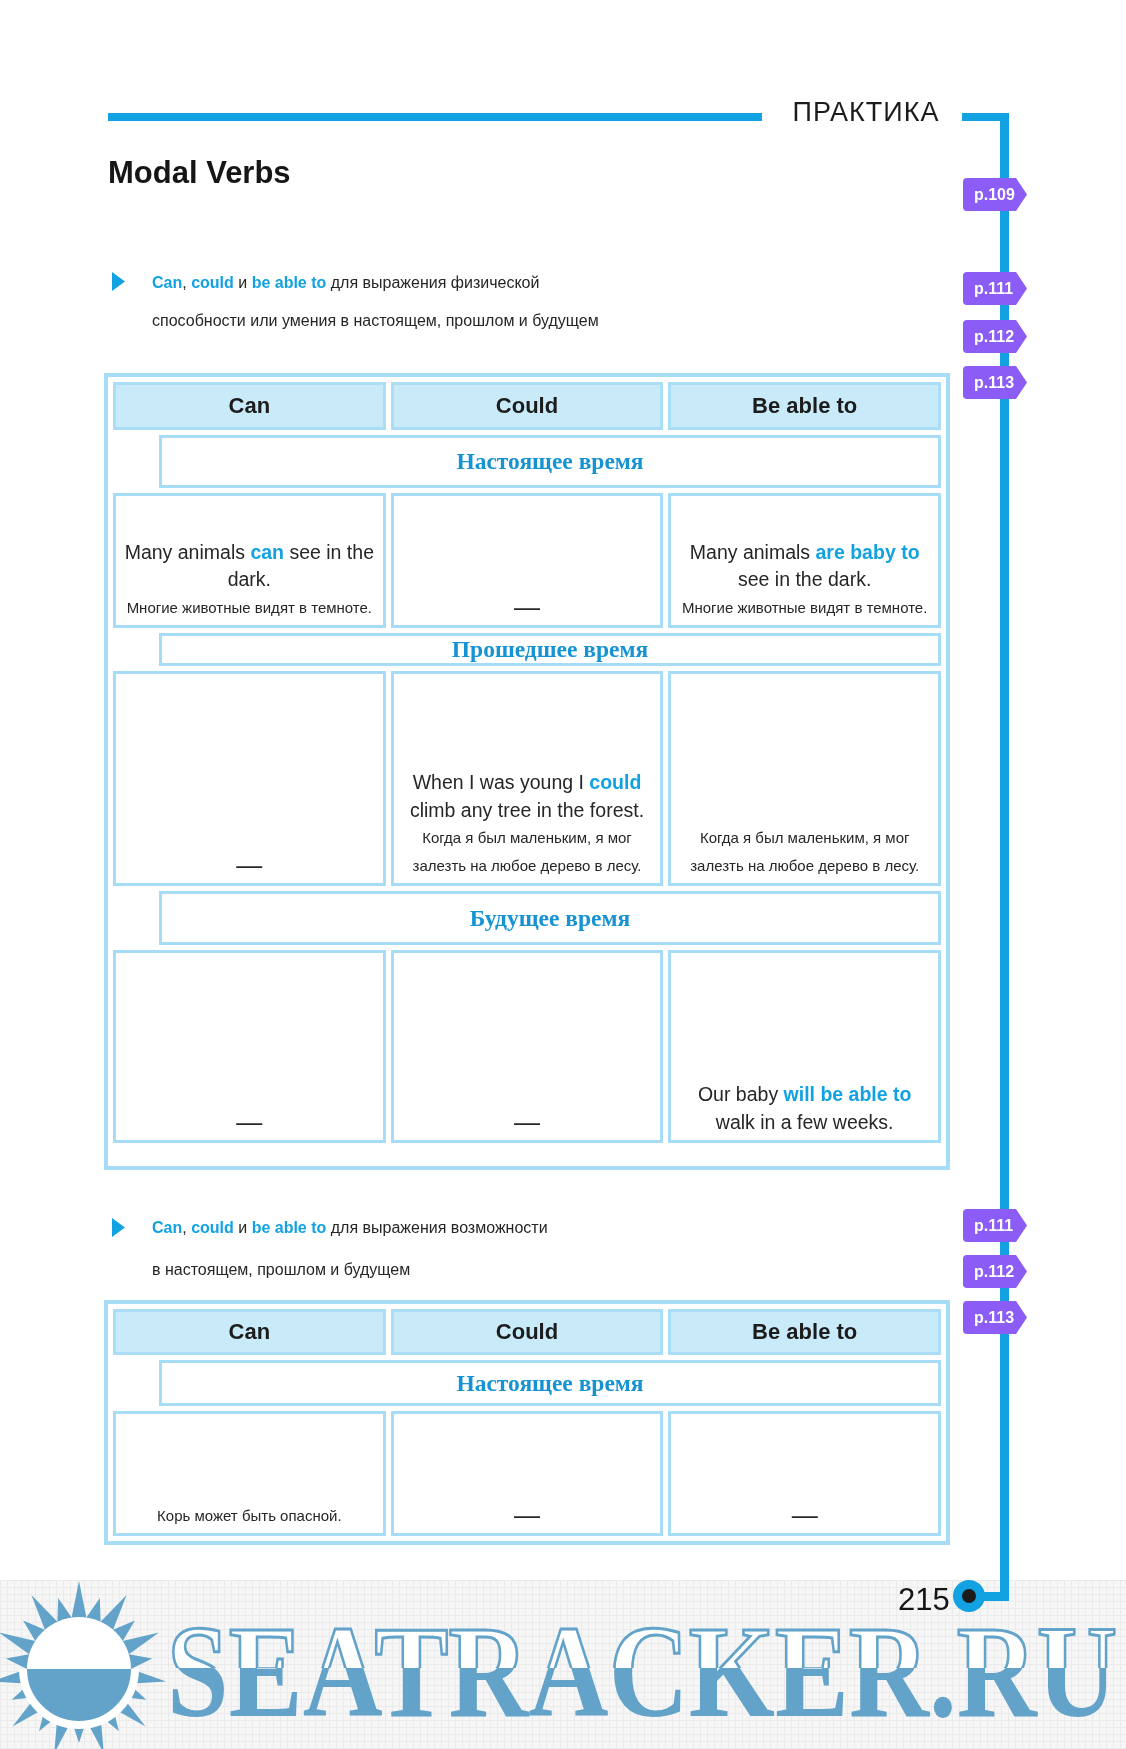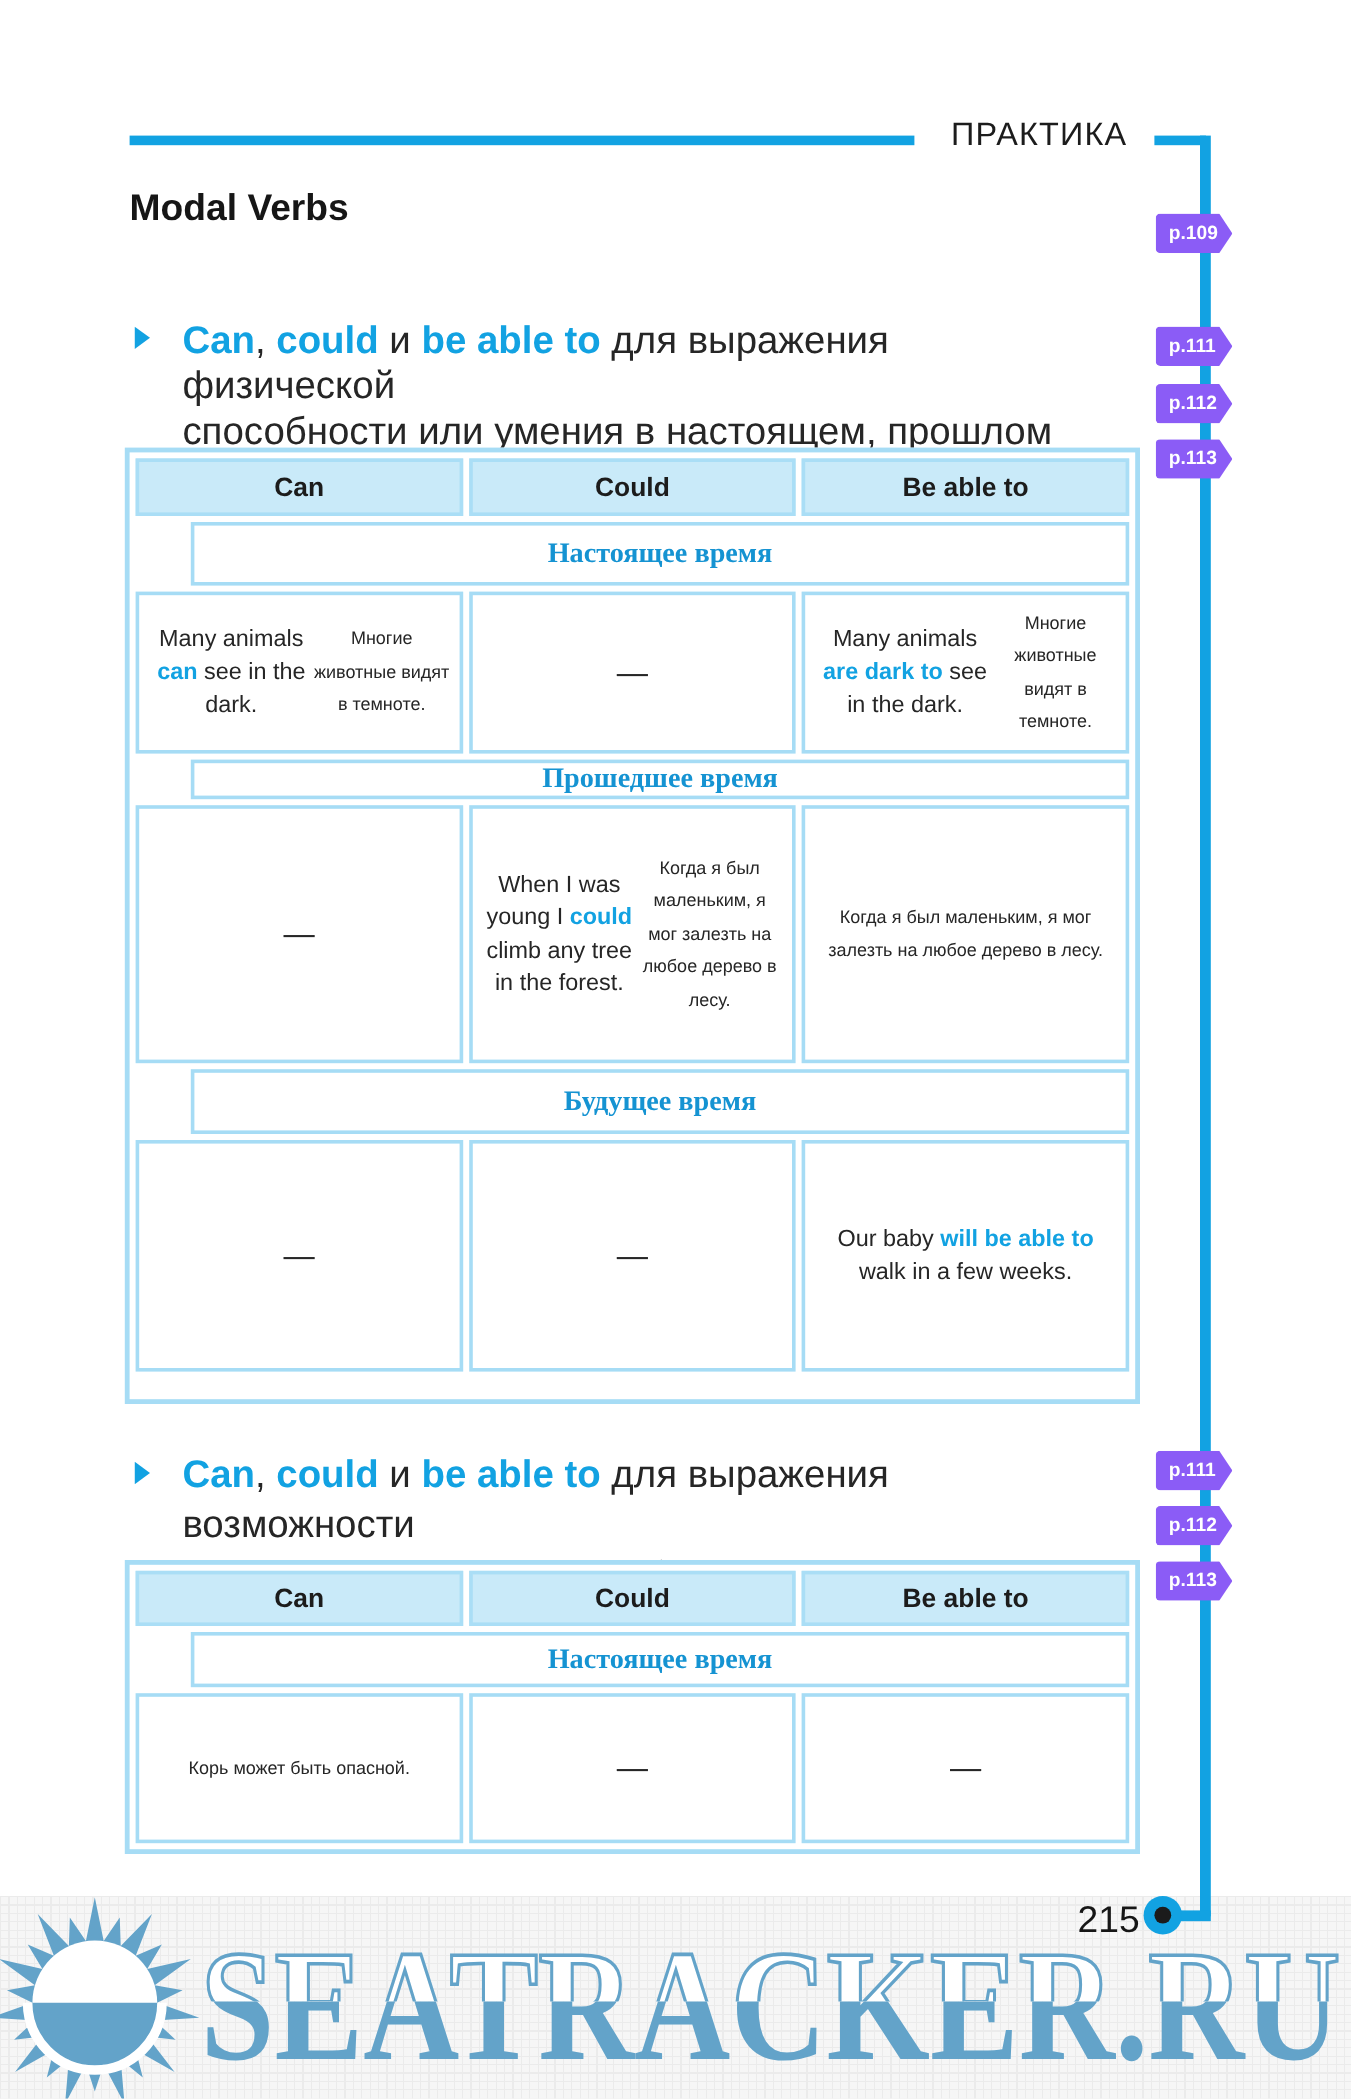--- a/index.html
+++ b/index.html
@@ -13,32 +13,32 @@
   #title{left:108px;top:155px;font-size:31px;font-weight:bold;color:#161616;}
 
   
   .badge{left:963px;width:64px;height:33px;background:#8b5cf6;color:#fff;
          font-size:16px;font-weight:bold;line-height:33px;padding-left:11px;box-sizing:border-box;
          clip-path:polygon(0 0,calc(100% - 11px) 0,100% 50%,calc(100% - 11px) 100%,0 100%);
          border-radius:4px 0 0 4px;}
 
   
   .marker{width:13px;height:19px;background:#12a2e2;clip-path:polygon(0 0,100% 50%,0 100%);}
-  .heading{left:152px;width:748px;font-size:32px;color:#262626;}
+  .heading{left:152px;width:748px;font-size:16px;color:#262626;}
   .hl{color:#12a2e2;font-weight:bold;}
 
   
   .tbl{left:104px;width:846px;box-sizing:border-box;border:4px solid #a6dcf5;background:#fff;
        padding:5px;display:flex;flex-direction:column;gap:5px;}
   .trow{display:flex;gap:5px;flex:none;}
   .hcell{flex:1;background:#c9eaf9;border:3px solid #aadef6;display:flex;align-items:center;justify-content:center;
          font-weight:bold;font-size:22px;color:#1c1c1c;}
   .tense{flex:1;border:3px solid #a6dcf5;display:flex;align-items:center;justify-content:center;
          font-family:"Liberation Serif",serif;font-weight:bold;font-size:23.5px;color:#1593d2;margin-left:46px;}
-  .cell{flex:1;border:3px solid #a6dcf5;display:flex;flex-direction:row;align-items:center;justify-content:center;
+  .cell{flex:1;border:3px solid #a6dcf5;display:flex;flex-direction:column;align-items:center;justify-content:flex-end;
         text-align:center;padding:4px 8px;font-size:19.5px;line-height:27.5px;color:#262626;}
   .cell .ru{font-family:Liberation Sans, sans-serif;font-size:15px;}
   .cell.dashc{font-size:26px;color:#262626;}
 
   
   #pagenum{left:898px;top:1582px;font-size:31px;color:#161616;}
   #band{left:0;top:1580px;width:1126px;height:169px;background-color:#f6f6f6;
         background-image:repeating-linear-gradient(0deg,#ebebeb 0 1px,transparent 1px 7px),
                          repeating-linear-gradient(90deg,#ebebeb 0 1px,transparent 1px 7px);}
 </style>
@@ -99,21 +99,21 @@
       <div class="trow" style="height: 53px;">
         <div class="tense">Настоящее время</div>
       </div>
       <div class="trow" style="height: 135px;">
         <div class="cell">
           <div class="en"><span>Many animals </span><span class="hl">can</span><span> see in the dark.</span></div>
           <div class="ru">Многие животные видят в темноте.</div>
         </div>
         <div class="cell dashc">—</div>
         <div class="cell">
-          <div class="en"><span>Many animals </span><span class="hl">are dark to</span><span> see in the dark.</span></div>
+          <div class="en"><span>Many animals </span><span class="hl">are baby to</span><span> see in the dark.</span></div>
           <div class="ru">Многие животные видят в темноте.</div>
         </div>
       </div>
       <div class="trow" style="height: 33px;">
         <div class="tense">Прошедшее время</div>
       </div>
       <div class="trow" style="height: 215px;">
         <div class="cell dashc">—</div>
         <div class="cell">
           <div class="en"><span>When I was young I </span><span class="hl">could</span><span> climb any tree in the forest.</span></div>

